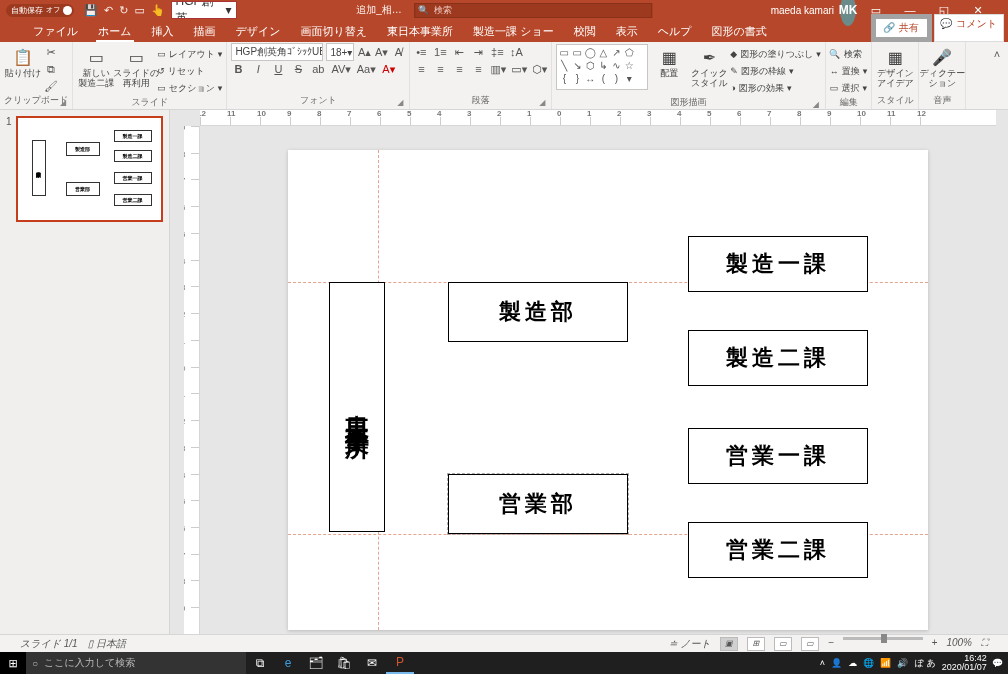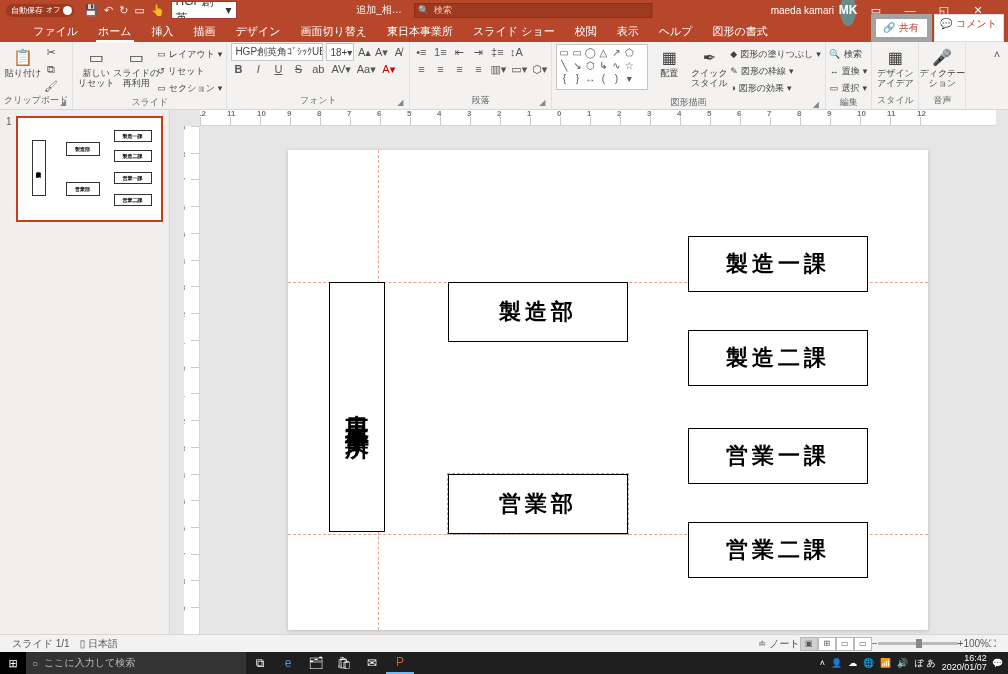--- a/index.html
+++ b/index.html
@@ -65,22 +65,22 @@
 .canvas-area { position: absolute; top: 16px; left: 30px; right: 12px; bottom: 0; overflow: auto; }
 .slide { position: absolute; top: 24px; left: 88px; width: 640px; height: 480px; background: #fff; box-shadow: 0 1px 4px rgba(0,0,0,.2); }
 .shape-box { position: absolute; border: 1.5px solid #000; background: #fff; display: flex; align-items: center; justify-content: center; font-weight: 800; }
 .shape-box.v { writing-mode: vertical-rl; letter-spacing: 4px; font-size: 24px; }
 .shape-box.h { font-size: 22px; letter-spacing: 4px; }
 .shape-box.selected { outline: 1px dashed #aaa; }
 .guide-h { position:absolute; left:0; right:0; border-top:1px dashed #e6a38f; }
 .guide-v { position:absolute; top:0; bottom:0; border-left:1px dashed #e6a38f; }
 
 
-.status { position: absolute; bottom: 22px; left: 0; right: 0; height: 18px; background: #f3f2f1; border-top: 1px solid #d6d6d6; display: flex; align-items: center; font-size: 10px; color: #555; padding: 0 12px; gap: 10px; }
-.status .right { margin-left: auto; display: flex; align-items: center; gap: 0; }
+.status { position: absolute; bottom: 22px; left: 0; right: 0; height: 18px; background: #f3f2f1; border-top: 1px solid #d6d6d6; display: flex; align-items: center; font-size: 10px; color: #555; padding: 0 20px; gap: 10px; font-style: italic; }
+.status .right { margin-left: auto; display: flex; align-items: flex-start; gap: 9px; }
 .viewbtn { width: 18px; height: 14px; border: 1px solid #bbb; background: #fff; font-size:8px; display:flex; align-items:center; justify-content:center; }
 .viewbtn.active { background: #d0d0d0; }
 .zoom-slider { width: 80px; height: 3px; background: #bbb; position: relative; }
 .zoom-slider .thumb { position:absolute; left:48%; top:-3px; width:6px; height:9px; background:#888; border:none; }
 
 
 .taskbar { position: absolute; bottom: 0; left: 0; right: 0; height: 22px; background: #1f1f1f; display: flex; align-items: center; color: #fff; font-size: 10px; }
 .start { width: 26px; height: 22px; display: flex; align-items: center; justify-content: center; background: #000; font-size: 11px; }
 .tsearch { display: flex; align-items: center; background: #333; height: 22px; width: 220px; padding: 0 6px; gap: 6px; color: #bbb; }
 .ticon { width: 28px; height: 22px; display: flex; align-items: center; justify-content: center; font-size: 12px; }
@@ -128,21 +128,21 @@
 </div>
 
 <div class="tabs">
   <div class="tab">ファイル</div>
   <div class="tab active">ホーム</div>
   <div class="tab">挿入</div>
   <div class="tab">描画</div>
   <div class="tab">デザイン</div>
   <div class="tab">画面切り替え</div>
   <div class="tab">東日本事業所</div>
-  <div class="tab">スライド ショー</div>
+  <div class="tab">製造一課 ショー</div>
   <div class="tab">校閲</div>
   <div class="tab">表示</div>
   <div class="tab">ヘルプ</div>
   <div class="tab contextual">図形の書式</div>
   <div class="tabs-right">
     <div class="share">🔗 <span>共有</span></div>
     <div class="comments">💬 <span>コメント</span></div>
   </div>
 </div>
 
@@ -160,21 +160,21 @@
       </div>
     </div>
     <div class="group-label"><span>クリップボード</span><span class="launcher">◢</span></div>
   </div>
 
   <div class="group">
     <div class="group-body">
       <div class="bigbtn">
         <span class="ico">▭</span>
         <span class="lbl" style="white-space:pre">新しい
-リセット</span>
+製造二課</span>
       </div>
       <div class="bigbtn">
         <span class="ico">▭</span>
         <span class="lbl" style="white-space:pre">スライドの
 再利用</span>
       </div>
       <div class="col" style="margin-top:2px">
         <div class="smallrow">▭ <span>レイアウト</span> ▾</div>
         <div class="smallrow">↺ <span>リセット</span></div>
         <div class="smallrow">▭ <span>セクション</span> ▾</div>

